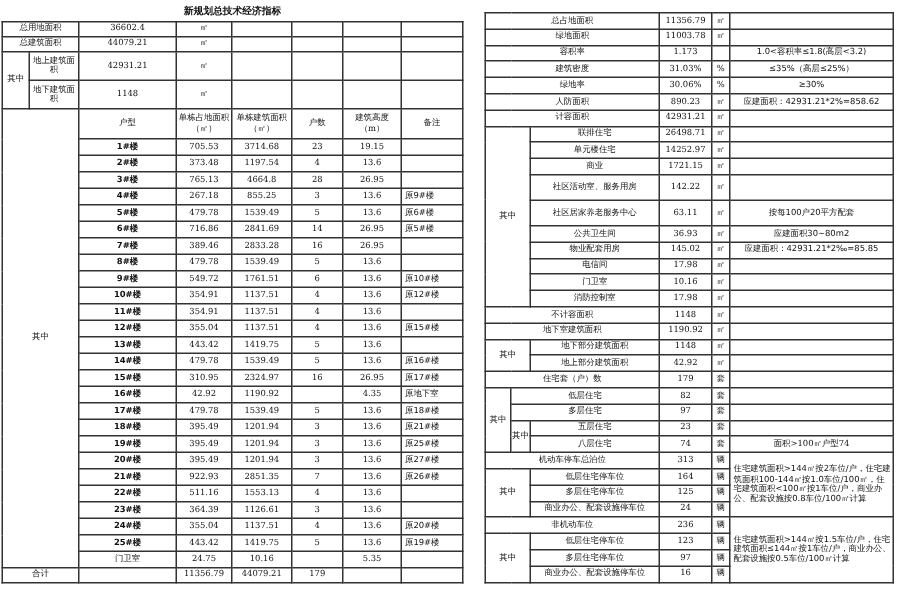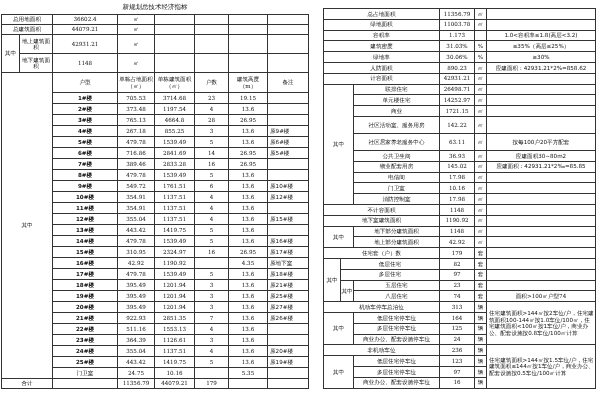--- a/index.html
+++ b/index.html
@@ -6,21 +6,21 @@
   body { width:600px; height:400px; position:relative; overflow:hidden;
          font-family:"DejaVu Serif", serif; color:#111; }
   table { border-collapse:collapse; position:absolute; table-layout:fixed; }
   td { border:1px solid #333; font-size:5.6px; text-align:center; vertical-align:middle;
        padding:0; line-height:1.15; overflow:hidden; white-space:nowrap; }
   td.wrap { white-space:normal; }
   td.l { text-align:left; padding-left:2px; }
   td.b { font-family:"DejaVu Sans", sans-serif; font-weight:bold; }
   td.sans { font-family:"DejaVu Sans", sans-serif; }
   #left { left:1px; top:1px; width:307px; }
-  #left td.title { border:none; font-weight:normal; font-size:6.5px; height:13px; }
+  #left td.title { border:none; font-weight:bold; font-size:6.5px; height:13px; }
   #right { left:323px; top:8px; width:272px; }
   #right td { height:9.8px; }
 </style>
 </head>
 <body>
 
 <table id="left">
   <colgroup>
     <col style="width:18px">
       <col style="width:33px">

